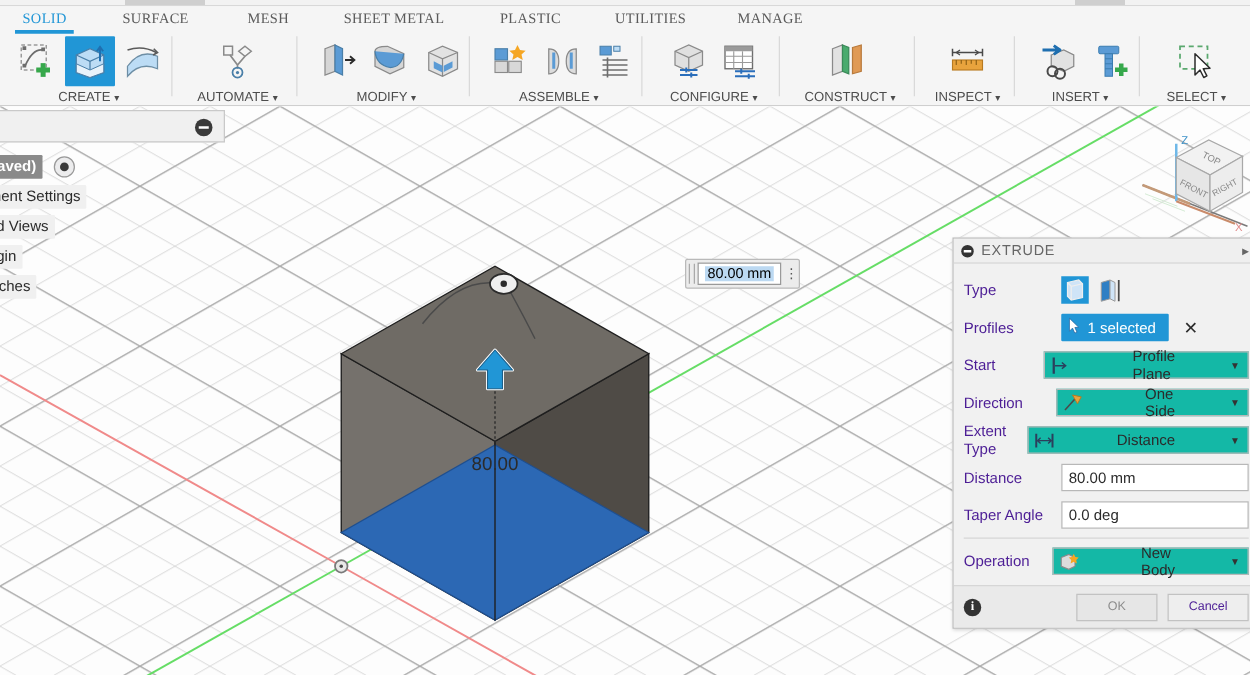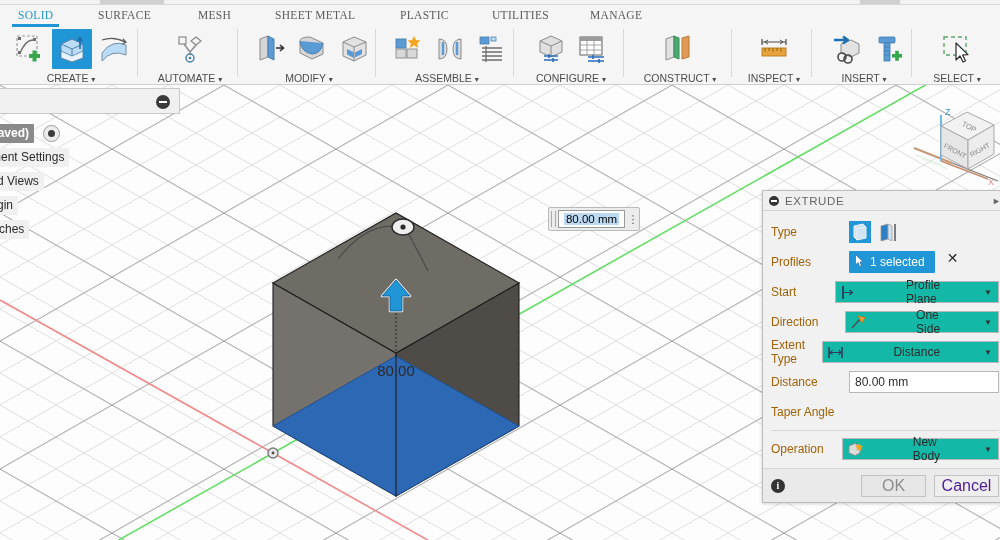--- a/index.html
+++ b/index.html
@@ -118,22 +118,22 @@
   }
   .dlg-head .dot {
     width: 10px; height: 10px; border-radius: 50%; background: #333; margin-right: 6px; position: relative;
   }
   .dlg-head .dot::after { content:""; position:absolute; left:2px; top:4px; width:6px; height:2px; background:#fff; }
   .dlg-title { font-size: 11.5px; color: #666; letter-spacing: .6px; flex: 1; }
   .dlg-head .arr { font-size: 9px; color: #666; }
 
   .dlg-body { padding: 6px 8px 4px 8px; background: #f1f1f1; }
   .row { display: flex; align-items: center; height: 30px; }
-  .row .lbl { width: 78px; font-size: 12px; color: #a16207; }
-  .ctl { flex: 1; display: flex; }
+  .row .lbl { width: 78px; font-size: 12px; color: #4c1d95; }
+  .ctl { flex: 1; display: flex; align-items: center; }
 
   .typebtn { width: 22px; height: 22px; margin-right: 6px; position: relative; }
   .typebtn.sel { background: #2196d6; }
 
   .selpill {
     background: #2196d6; color: #fff; height: 22px; padding: 0 10px 0 6px;
     display: flex; align-items: center; font-size: 12px; border-radius: 1px;
   }
   .selpill .cur { margin-right: 6px; }
   .xbtn { margin-left: 12px; font-size: 14px; color: #2b2b2b; cursor: default; line-height: 1; }
@@ -157,21 +157,21 @@
     height: 34px; background: #eaeaea; border-top: 1px solid #d6d6d6;
     display: flex; align-items: center; padding: 0 8px;
   }
   .infobtn {
     width: 14px; height: 14px; border-radius: 50%; background: #333; color: #fff;
     font-size: 10px; font-weight: bold; text-align: center; line-height: 14px;
     font-family: "Liberation Serif", serif;
   }
   .dlg-foot .spacer { flex: 1; }
   .btn {
-    width: 65px; height: 22px; font-size: 16px; color: #8c8c8c;
+    width: 65px; height: 22px; font-size: 10px; color: #8c8c8c;
     background: #e6e6e6; border: 1px solid #c2c2c2;
     display: flex; align-items: center; justify-content: center; margin-left: 8px;
   }
   .btn.cancel { color: #4c1d95; background: #eeeeee; }
 </style>
 </head>
 <body>
 
 <div id="app">
 
@@ -643,20 +643,23 @@
 
       <div class="row">
         <div class="lbl">Distance</div>
         <div class="ctl">
           <div class="txtin">80.00 mm</div>
         </div>
       </div>
 
       <div class="row">
         <div class="lbl">Taper Angle</div>
+        <div class="ctl">
+          <div class="txtin">0.0 deg</div>
+        </div>
       </div>
 
       <div class="dlg-div"></div>
 
       <div class="row">
         <div class="lbl">Operation</div>
         <div class="ctl">
           <div class="combo">
             <span class="ci">
               <svg width="17" height="15" viewBox="0 0 17 15">

